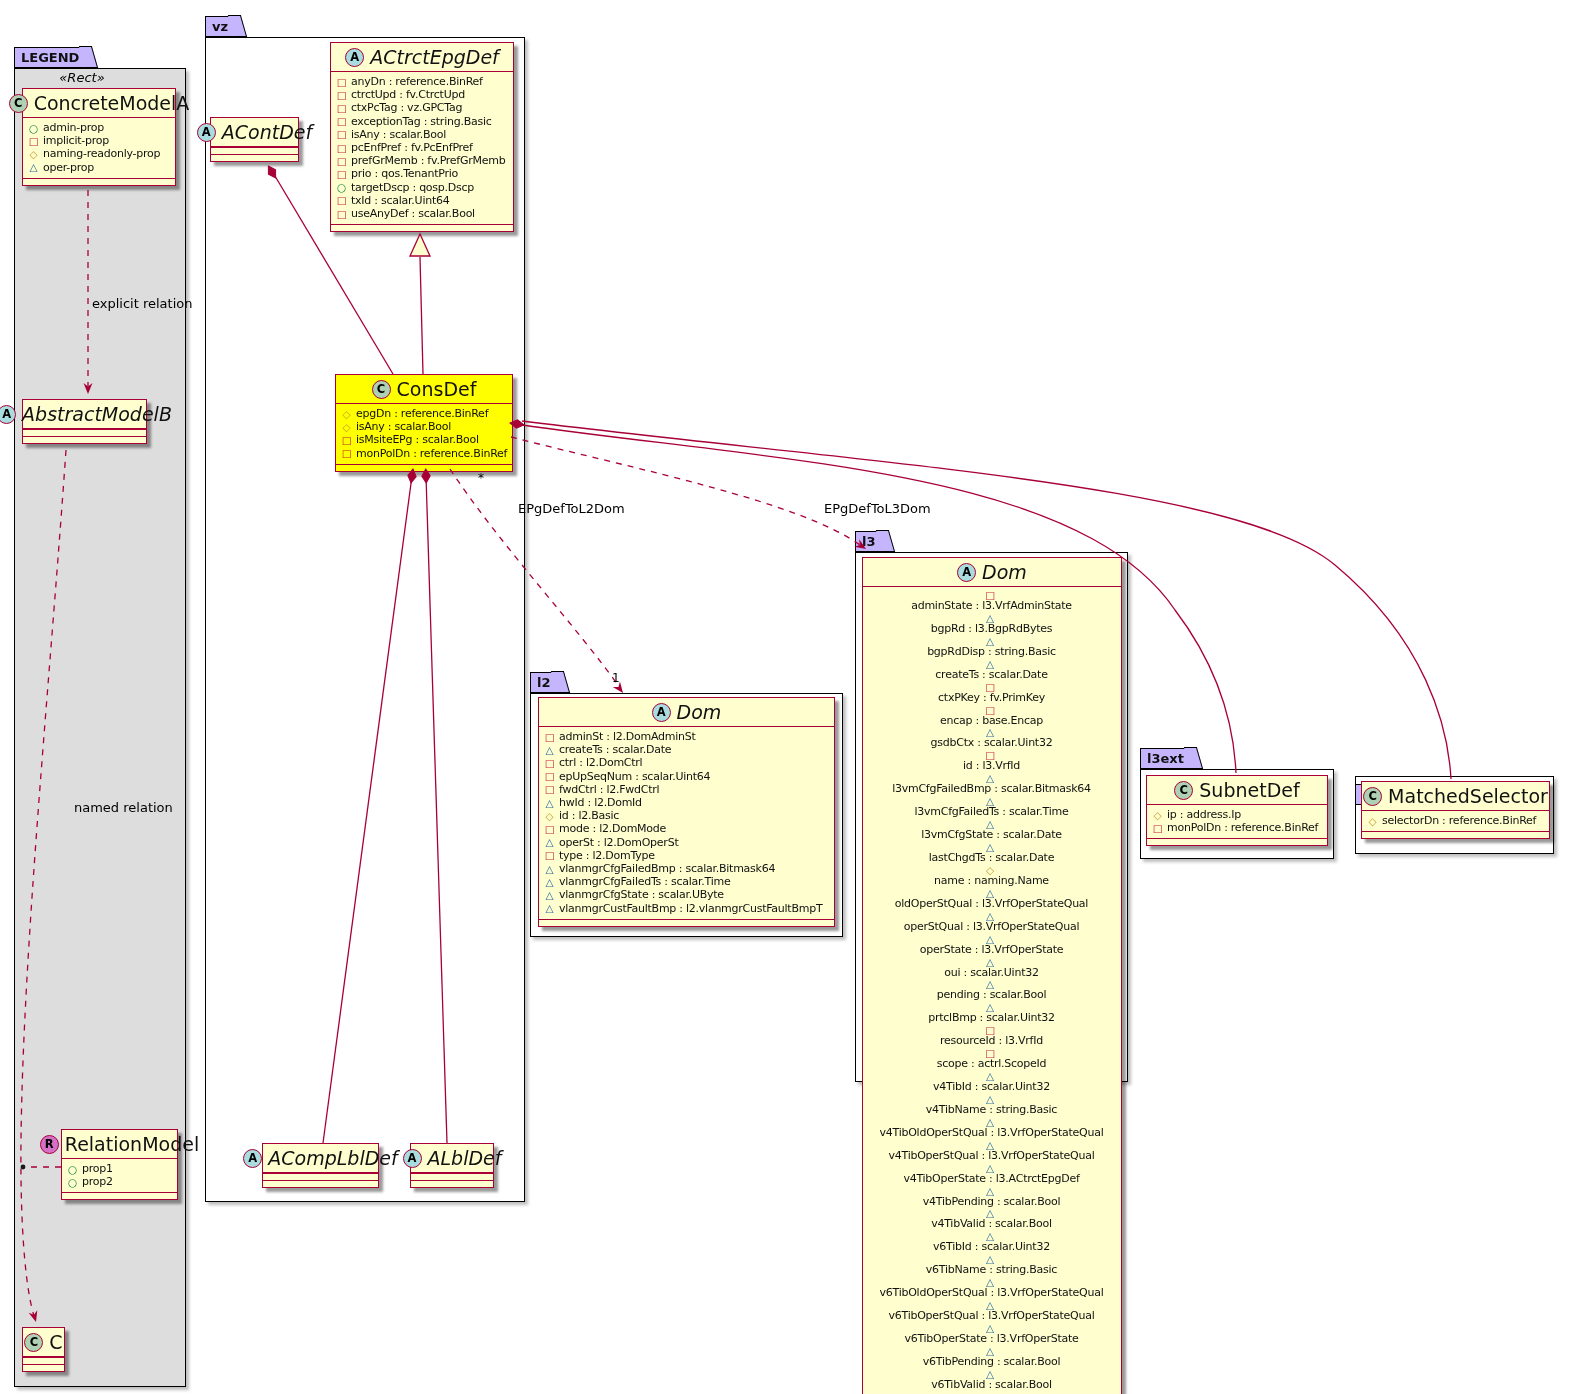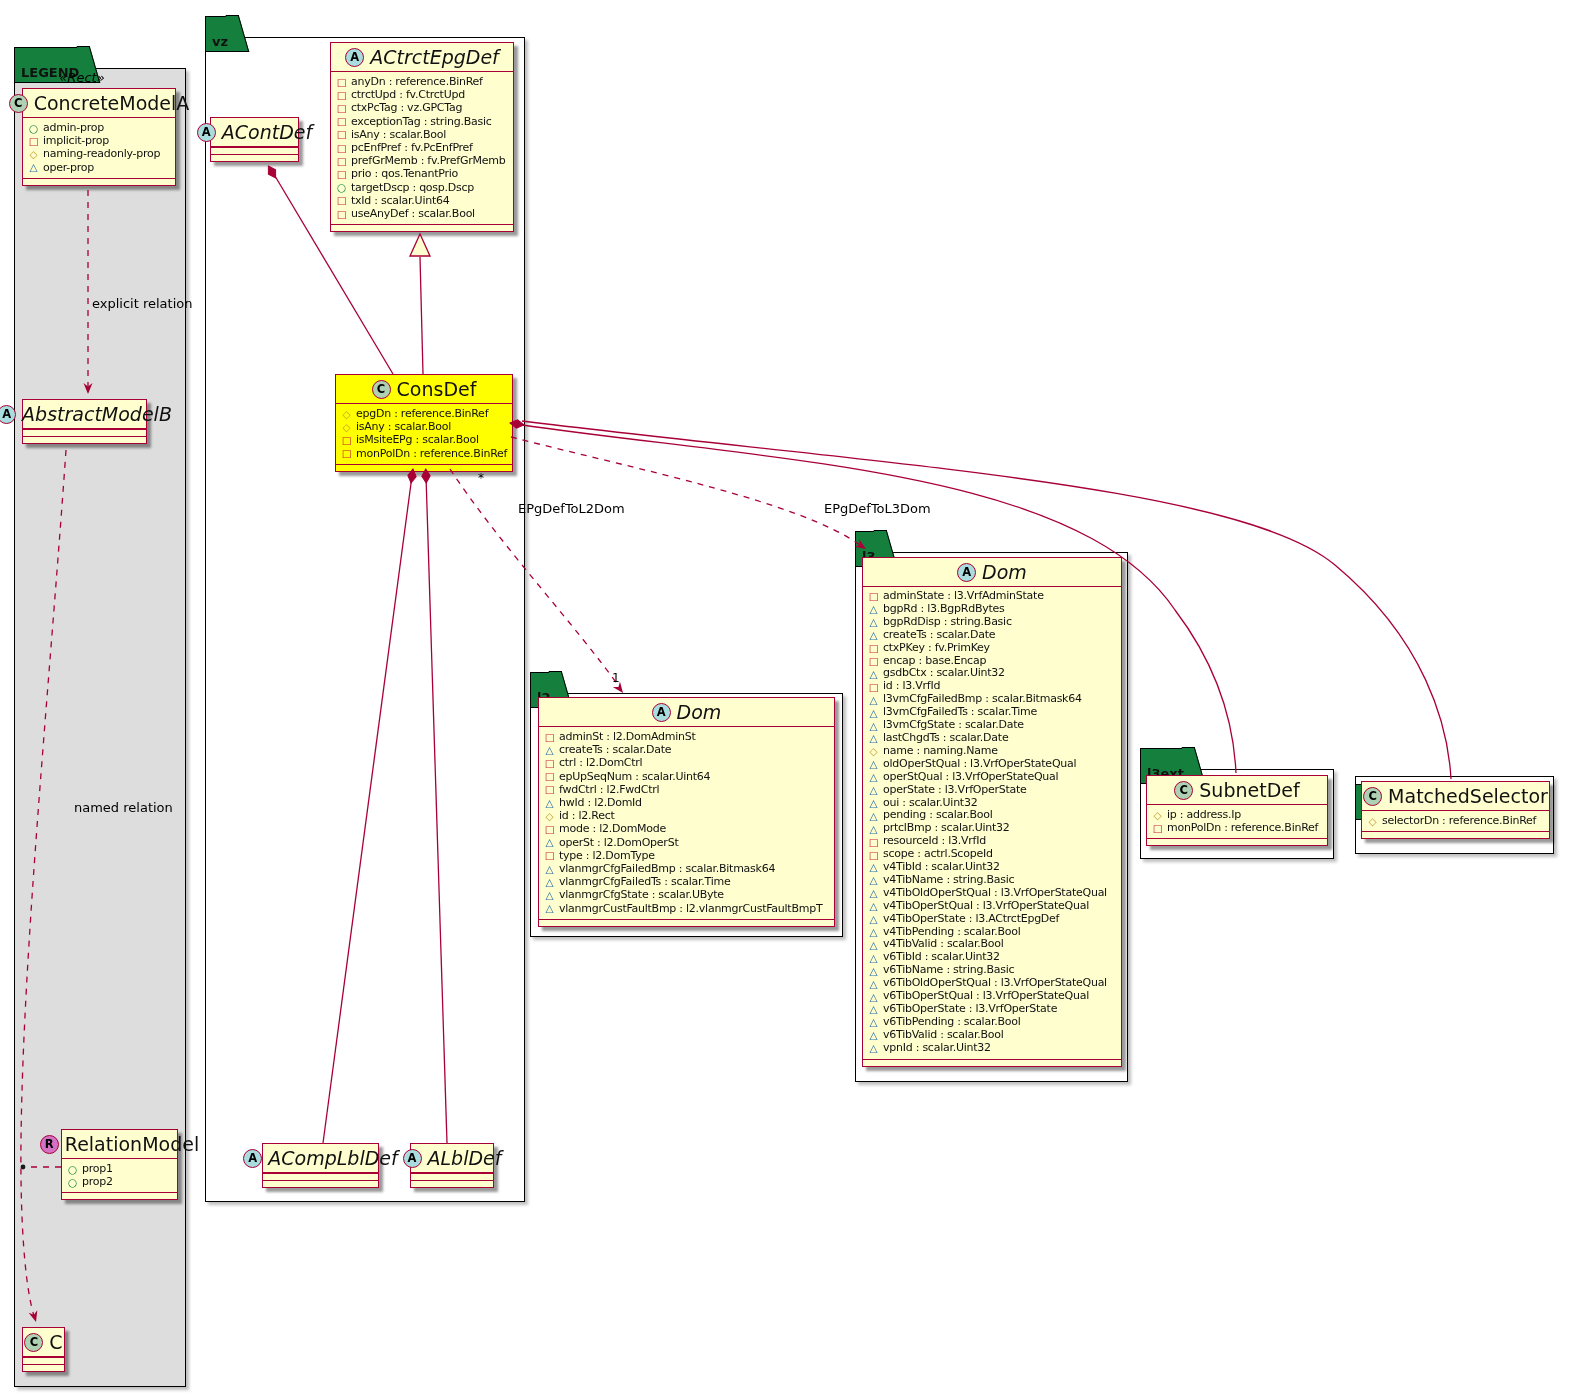--- a/index.html
+++ b/index.html
@@ -3,43 +3,43 @@
 <meta charset="utf-8">
 <style>
   html,body{margin:0;padding:0;background:#fff;}
   #stage{position:relative;width:1572px;height:1394px;background:#fff;
          font-family:"DejaVu Sans","Liberation Sans",sans-serif;color:#111;overflow:hidden;}
 
   
   .pkg-body{position:absolute;border:1.6px solid #000;background:#fff;
             box-shadow:3px 3px 3px rgba(0,0,0,0.25);z-index:1;}
   .legend-body{background:#DDDDDD;}
-  .pkg-tab{position:absolute;z-index:8;background:#15803d;border:1.6px solid #000;border-right:0;
-           padding:16px 9px 1px 6px;font-weight:bold;font-size:13px;line-height:17px;}
+  .pkg-tab{position:absolute;z-index:8;background:#c4b5fd;border:1.6px solid #000;border-right:0;
+           padding:1px 9px 1px 6px;font-weight:bold;font-size:13px;line-height:17px;}
   .pkg-tab::after{content:"";position:absolute;top:-1.6px;right:-7px;bottom:-1.6px;width:12px;
            background:inherit;border:1.6px solid #000;border-left:0;transform:skewX(16deg);}
 
   
   .uml-class{position:absolute;border:1.5px solid #A80036;background:#FEFECE;
              box-shadow:3.5px 3.5px 2.5px rgba(0,0,0,0.4);z-index:10;}
   .uml-class.highlight{background:#FFFF00;}
   .cls-header{display:flex;align-items:center;justify-content:center;gap:6px;
               padding:3px 6px;border-bottom:1.5px solid #A80036;}
   .cls-name{font-size:19px;white-space:nowrap;}
   .abstract .cls-name{font-style:italic;}
   .spot{width:17px;height:17px;min-width:17px;border-radius:50%;border:1px solid #A80036;
         display:inline-flex;align-items:center;justify-content:center;
         font-weight:bold;font-size:11.5px;font-style:normal;color:#000;}
   .spot-C{background:#ADD1B2;}
   .spot-A{background:#A9DCDF;}
   .spot-R{background:#D570C7;}
   .attrs{padding:3px 5px 4px 4px;}
   .attr-row{display:flex;align-items:center;line-height:13.2px;font-size:11px;
             letter-spacing:-0.25px;white-space:nowrap;}
-  .attrs.compact .attr-row{line-height:12.9px;}
+  .attrs.compact .attr-row{line-height:12.9px;flex-direction:column;}
   .glyph{display:inline-block;width:13px;min-width:13px;text-align:center;
          margin-right:3px;font-size:10.5px;line-height:10px;}
   .glyph-circle::before{content:"○";color:#108044;}
   .glyph-square::before{content:"□";color:#C41E3A;}
   .glyph-diamond::before{content:"◇";color:#C09A28;}
   .glyph-triangle::before{content:"△";color:#2E6DA4;}
   .strip{height:6px;border-top:1.5px solid #A80036;}
   .strip + .strip{border-top:1.5px solid #A80036;}
 
   
@@ -316,21 +316,21 @@
         <div class="attr-row">
           <span class="glyph glyph-square"></span>
           <span class="attr-text">fwdCtrl : l2.FwdCtrl</span>
         </div>
         <div class="attr-row">
           <span class="glyph glyph-triangle"></span>
           <span class="attr-text">hwId : l2.DomId</span>
         </div>
         <div class="attr-row">
           <span class="glyph glyph-diamond"></span>
-          <span class="attr-text">id : l2.Rect</span>
+          <span class="attr-text">id : l2.Basic</span>
         </div>
         <div class="attr-row">
           <span class="glyph glyph-square"></span>
           <span class="attr-text">mode : l2.DomMode</span>
         </div>
         <div class="attr-row">
           <span class="glyph glyph-triangle"></span>
           <span class="attr-text">operSt : l2.DomOperSt</span>
         </div>
         <div class="attr-row">

